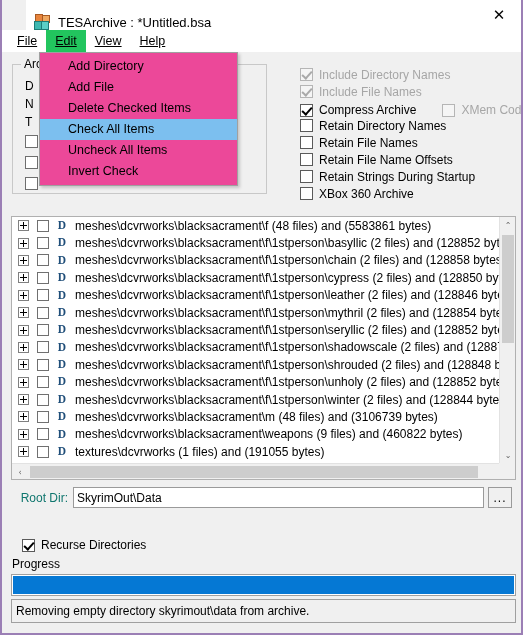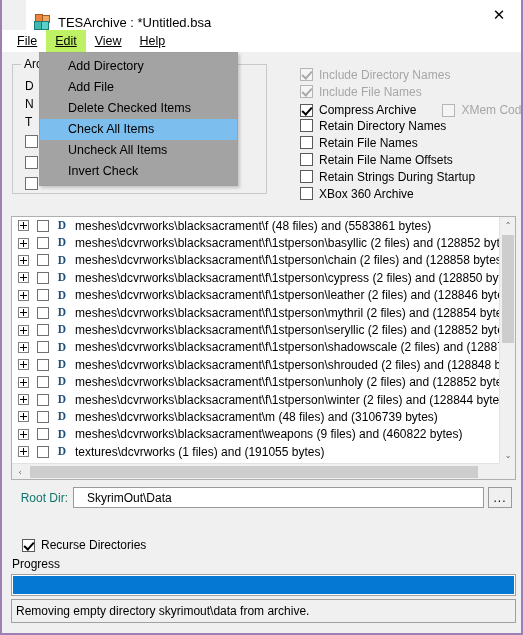--- a/index.html
+++ b/index.html
@@ -74,29 +74,29 @@
   }
   .menubar-item {
     padding: 0 9px;
     display: flex; align-items: center;
     font-size: 12.5px;
     color: #000;
     cursor: default;
     white-space: nowrap;
     text-decoration: underline;
   }
-  .menubar-item.active { background: #bef264; }
+  .menubar-item.active { background: #22c55e; }
 
   
   .dropdown {
     position: absolute;
     left: 37px;
     top: 52px;
     width: 199px;
-    background: #a3a3a3;
+    background: #ec4899;
     border: 1px solid #a0a0a0;
     box-shadow: 2px 2px 3px rgba(0,0,0,0.18);
     padding: 3px 0;
     z-index: 50;
     box-sizing: border-box;
   }
   .menu-item {
     height: 21px;
     line-height: 21px;
     padding-left: 28px;
@@ -317,21 +317,21 @@
     white-space: nowrap;
   }
   .textinput {
     border: 1px solid #9a9a9a;
     background: #ffffff;
     height: 21px;
     box-sizing: border-box;
     font-family: "Liberation Sans", sans-serif;
     font-size: 12px;
     color: #000;
-    padding: 0 13px;
+    padding: 0 3px;
     outline: none;
     line-height: 19px;
   }
   .browse-btn {
     width: 24px; height: 21px;
     border: 1px solid #9a9a9a;
     background: #f0f0f0;
     box-sizing: border-box;
     font-size: 12px;
     color: #000;

